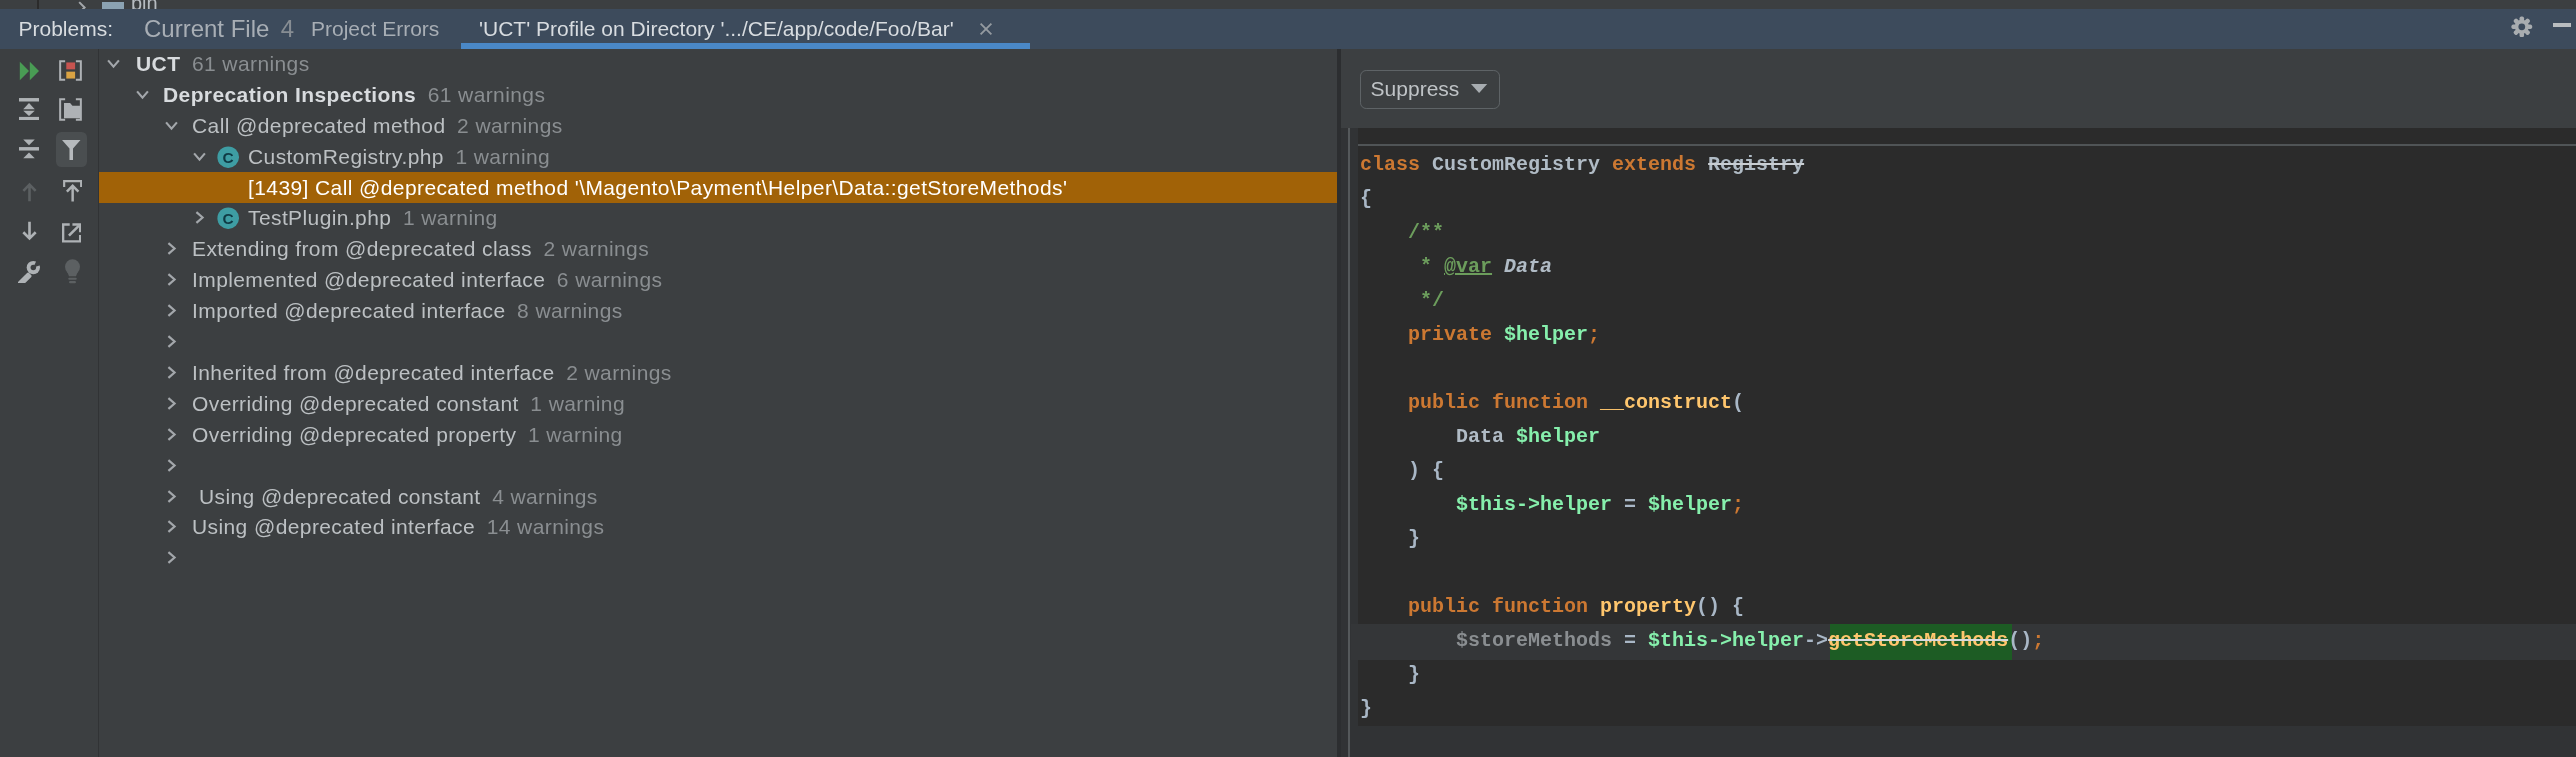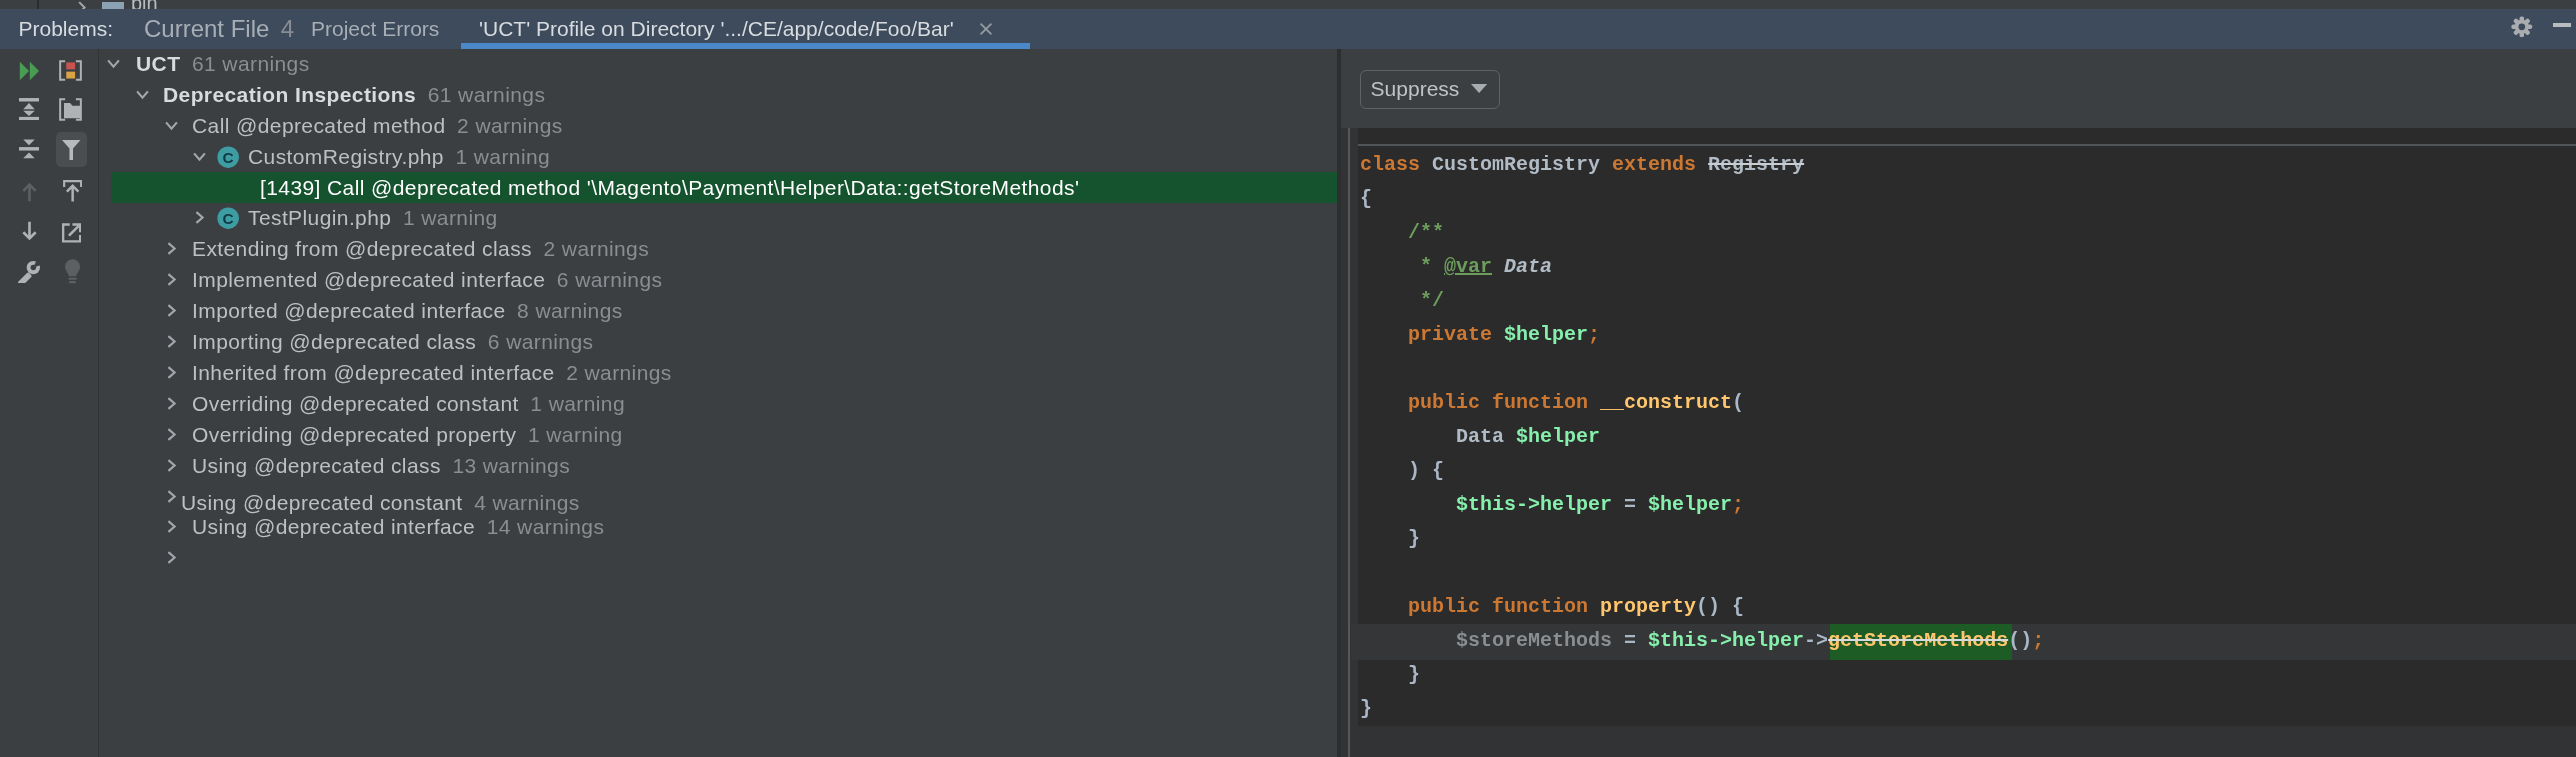--- a/index.html
+++ b/index.html
@@ -159,21 +159,21 @@
       <div class="trow" style="top:141px;">
         <svg style="left:92px;top:7px;" width="17" height="17" viewBox="0 0 22 22">
           <polyline points="4,7 11,15 18,7" fill="none" stroke="#A3A7AB" stroke-width="2.8"></polyline>
         </svg>
         <svg style="left:118px;top:4.6px;" width="22.4" height="22.4" viewBox="0 0 29 29">
           <circle cx="14.5" cy="14.5" r="14" fill="#3E9DA3"></circle>
           <text x="14.5" y="21.5" text-anchor="middle" font-size="20" font-weight="bold" fill="#0F3A44" font-family="Liberation Sans">C</text>
         </svg>
         <div class="txt" style="left:149px;">CustomRegistry.php<span class="cnt" style="margin-left:11.6px;">1 warning</span></div>
       </div>
-      <div class="trow" style="top:172px;background:#14532d;margin-left:12px;">
+      <div class="trow" style="top:172px;background:#a16207;">
         <div class="txt" style="left:149px;color:#FFFFFF;">[1439] Call @deprecated method '\Magento\Payment\Helper\Data::getStoreMethods'</div>
       </div>
       <div class="trow" style="top:202px;">
         <svg style="left:92px;top:7px;" width="17" height="17" viewBox="0 0 22 22">
           <polyline points="7,4 15,11 7,18" fill="none" stroke="#A3A7AB" stroke-width="2.8"></polyline>
         </svg>
         <svg style="left:118px;top:4.6px;" width="22.4" height="22.4" viewBox="0 0 29 29">
           <circle cx="14.5" cy="14.5" r="14" fill="#3E9DA3"></circle>
           <text x="14.5" y="21.5" text-anchor="middle" font-size="20" font-weight="bold" fill="#0F3A44" font-family="Liberation Sans">C</text>
         </svg>
@@ -194,21 +194,20 @@
       <div class="trow" style="top:295px;">
         <svg style="left:64px;top:7px;" width="17" height="17" viewBox="0 0 22 22">
           <polyline points="7,4 15,11 7,18" fill="none" stroke="#A3A7AB" stroke-width="2.8"></polyline>
         </svg>
         <div class="txt" style="left:93px;">Imported @deprecated interface<span class="cnt" style="margin-left:11.6px;">8 warnings</span></div>
       </div>
       <div class="trow" style="top:326px;">
         <svg style="left:64px;top:7px;" width="17" height="17" viewBox="0 0 22 22">
           <polyline points="7,4 15,11 7,18" fill="none" stroke="#A3A7AB" stroke-width="2.8"></polyline>
         </svg>
-        <div class="txt" style="left:93px;">Importing @deprecated class<span class="cnt" style="margin-left:11.6px;">6 warnings</span></div>
       </div>
       <div class="trow" style="top:357px;">
         <svg style="left:64px;top:7px;" width="17" height="17" viewBox="0 0 22 22">
           <polyline points="7,4 15,11 7,18" fill="none" stroke="#A3A7AB" stroke-width="2.8"></polyline>
         </svg>
         <div class="txt" style="left:93px;">Inherited from @deprecated interface<span class="cnt" style="margin-left:11.6px;">2 warnings</span></div>
       </div>
       <div class="trow" style="top:388px;">
         <svg style="left:64px;top:7px;" width="17" height="17" viewBox="0 0 22 22">
           <polyline points="7,4 15,11 7,18" fill="none" stroke="#A3A7AB" stroke-width="2.8"></polyline>
@@ -218,27 +217,26 @@
       <div class="trow" style="top:419px;">
         <svg style="left:64px;top:7px;" width="17" height="17" viewBox="0 0 22 22">
           <polyline points="7,4 15,11 7,18" fill="none" stroke="#A3A7AB" stroke-width="2.8"></polyline>
         </svg>
         <div class="txt" style="left:93px;">Overriding @deprecated property<span class="cnt" style="margin-left:11.6px;">1 warning</span></div>
       </div>
       <div class="trow" style="top:450px;">
         <svg style="left:64px;top:7px;" width="17" height="17" viewBox="0 0 22 22">
           <polyline points="7,4 15,11 7,18" fill="none" stroke="#A3A7AB" stroke-width="2.8"></polyline>
         </svg>
-        <div class="txt" style="left:93px;">Using @deprecated class<span class="cnt" style="margin-left:11.6px;">13 warnings</span></div>
       </div>
       <div class="trow" style="top:481px;">
         <svg style="left:64px;top:7px;" width="17" height="17" viewBox="0 0 22 22">
           <polyline points="7,4 15,11 7,18" fill="none" stroke="#A3A7AB" stroke-width="2.8"></polyline>
         </svg>
-        <div class="txt" style="left:82px;margin-top:6px;">Using @deprecated constant<span class="cnt" style="margin-left:11.6px;">4 warnings</span></div>
+        <div class="txt" style="left:100px;">Using @deprecated constant<span class="cnt" style="margin-left:11.6px;">4 warnings</span></div>
       </div>
       <div class="trow" style="top:511px;">
         <svg style="left:64px;top:7px;" width="17" height="17" viewBox="0 0 22 22">
           <polyline points="7,4 15,11 7,18" fill="none" stroke="#A3A7AB" stroke-width="2.8"></polyline>
         </svg>
         <div class="txt" style="left:93px;">Using @deprecated interface<span class="cnt" style="margin-left:11.6px;">14 warnings</span></div>
       </div>
       <div class="trow" style="top:542px;">
         <svg style="left:64px;top:7px;" width="17" height="17" viewBox="0 0 22 22">
           <polyline points="7,4 15,11 7,18" fill="none" stroke="#A3A7AB" stroke-width="2.8"></polyline>

